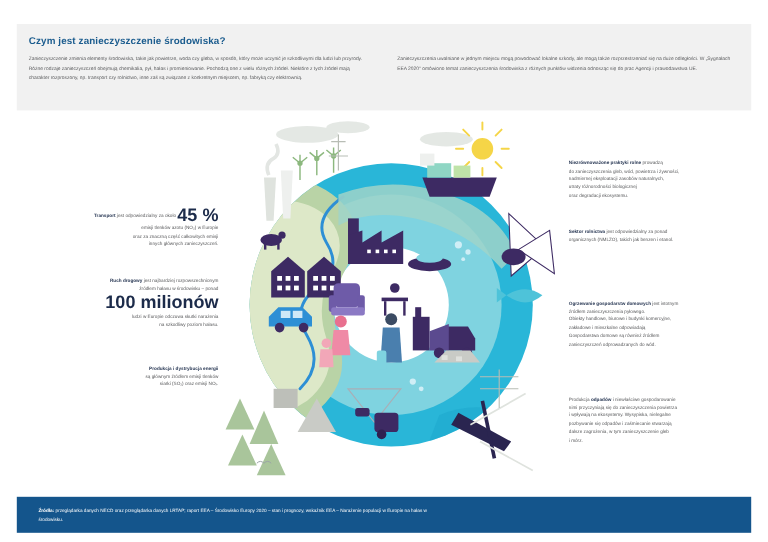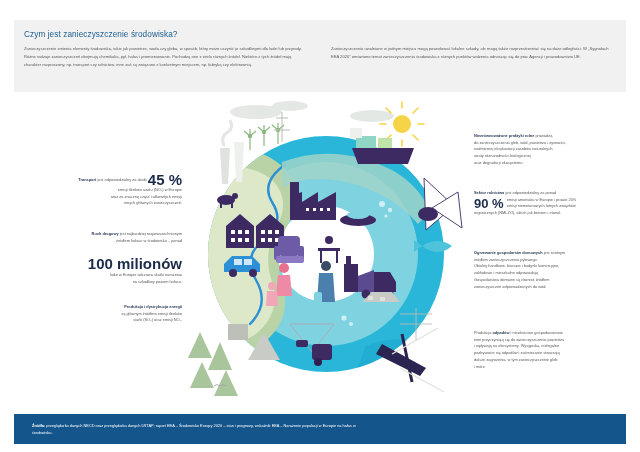--- a/index.html
+++ b/index.html
@@ -14,21 +14,21 @@
   
   .header {
     position:absolute; left:14px; top:20px;
     width:612px; height:72px;
     background:#f1f1f1;
     padding:10px 10px 0 10px;
   }
   .header-title {
     color:#1b5c8e;
     font-size:8.2px;
-    font-weight:normal;
+    font-weight:bold;
     letter-spacing:.1px;
     margin-bottom:6px;
   }
   .header-cols { display:flex; gap:22px; }
   .header-col { width:296px; }
   .header-col p {
     color:#58595b;
     font-size:4.1px;
     line-height:1.92;
     text-align:left;
@@ -52,21 +52,21 @@
   .callout { position:absolute; color:#58595b; font-size:3.9px; line-height:1.72; }
   .callout b { color:#2b3a56; }
   .cl-left { text-align:right; width:168px; left:14px; }
   .cl-right { text-align:left;  width:162px; left:474px; }
 
   .bignum {
     color:#1c2b4a; font-weight:bold; line-height:1;
     display:inline-block; vertical-align:middle;
   }
   .bignum.n45 { font-size:15px; }
-  .bignum.n100 { font-size:15px; display:block; text-align:right; margin:12px 0 1px 0;}
+  .bignum.n100 { font-size:15px; display:block; text-align:right; margin:1px 0 1px 0;}
   .bignum.n90 { font-size:13px; }
   .bignum.n53 { font-size:12px; }
   .flowrow { display:flex; align-items:center; gap:3px; }
   .small-pre { font-size:3.6px; color:#58595b; }
 
   
   .illus { position:absolute; left:186px; top:96px; width:280px; height:318px; }
   .illus svg { display:block; }
 </style>
 </head>
@@ -356,27 +356,20 @@
     <div>nadmiernej eksploatacji zasobów naturalnych,</div>
     <div>utraty różnorodności biologicznej</div>
     <div>oraz degradacji ekosystemu.</div>
   </div>
 
   <div class="callout cl-right" style="top:190px;">
     <div>
       <b>Sektor rolnictwa</b>
       <span>jest odpowiedzialny za ponad</span>
     </div>
-    <div class="flowrow">
-      <span class="bignum n90">90 %</span>
-      <span>
-        <span style="display:block">emisji amoniaku w Europie i prawie 20%</span>
-        <span style="display:block">emisji niemetanowych lotnych związków</span>
-      </span>
-    </div>
     <div>organicznych (NMLZO), takich jak benzen i etanol.</div>
   </div>
 
   <div class="callout cl-right" style="top:250px;">
     <div>
       <b>Ogrzewanie gospodarstw domowych</b>
       <span>jest istotnym</span>
     </div>
     <div>źródłem zanieczyszczenia pyłowego.</div>
     <div>Obiekty handlowe, biurowe i budynki komercyjne,</div>

